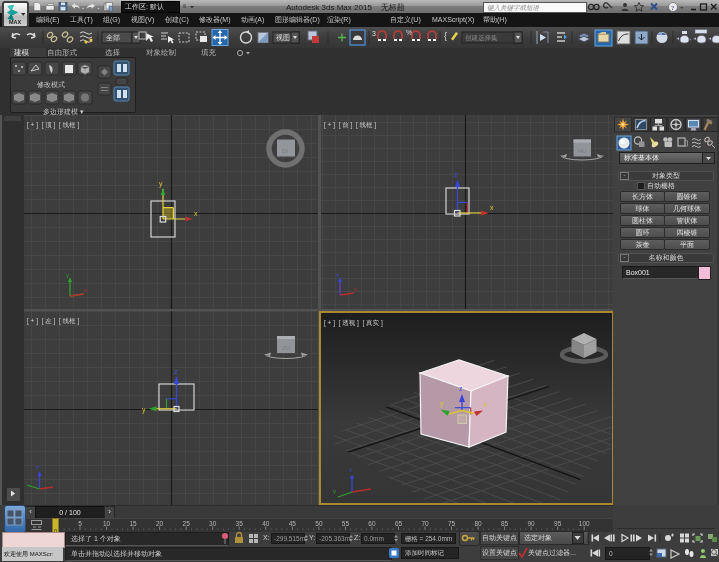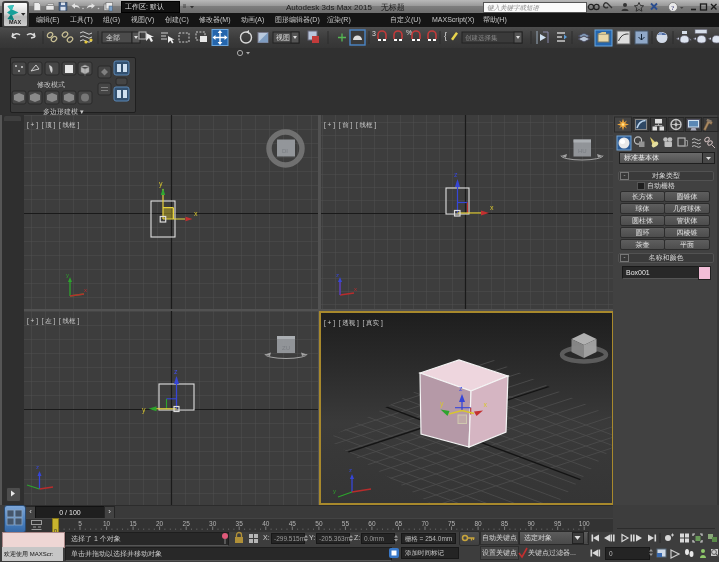--- a/index.html
+++ b/index.html
@@ -251,20 +251,28 @@
     <g fill="#dde4f0" stroke="#667" stroke-width="0.7">
       <path d="M680 13 q0 -4.5 4.5 -4.5 q4.5 0 4.5 4.5 q0 3 -4.5 3 q-4.5 0 -4.5 -3 M679 10.5 l-2.5 1.2 l2.5 1.2 M689 11.5 q2.5 0.5 2 2"></path>
       <path d="M697 13 q0 -4.5 4.5 -4.5 q4.5 0 4.5 4.5 q0 3 -4.5 3 q-4.5 0 -4.5 -3 M696 10.5 l-2.5 1.2 l2.5 1.2"></path>
       <path d="M712 13 q0 -4.5 4.5 -4.5 q4.5 0 4.5 4.5 q0 3 -4.5 3 q-4.5 0 -4.5 -3 M711 10.5 l-2.5 1.2 l2.5 1.2"></path>
     </g>
     <rect x="695" y="2.5" width="12" height="4" fill="#d5dde8" stroke="#667" stroke-width="0.6"></rect>
     <rect x="682" y="4" width="5" height="3" fill="#d5dde8"></rect>
   </svg>
 
   <div id="ribbon" class="abs">
+    <div id="ribtabs" class="abs">
+      <span style="position:absolute;left:10px;top:0;width:36px;height:9px;background:#3c3c3c"></span>
+      <span style="left:14px;color:#e8e8e8">建模</span>
+      <span style="left:47px">自由形式</span>
+      <span style="left:105px">选择</span>
+      <span style="left:146px">对象绘制</span>
+      <span style="left:201px">填充</span>
+    </div>
     <svg class="abs" style="left:236px;top:1px" width="16" height="8">
       <circle cx="4" cy="4" r="2.6" fill="none" stroke="#aaa"></circle>
       <path d="M10 3 l4 0 l-2 2.5 z" fill="#aaa"></path>
     </svg>
     <div id="ribpanel" class="abs"></div>
     <svg class="abs" style="left:10px;top:9px" width="124" height="58">
       <g>
         <rect x="2" y="5" width="14" height="13" rx="2" fill="#474747" stroke="#2a2a2a"></rect>
         <rect x="18" y="5" width="14" height="13" rx="2" fill="#474747" stroke="#2a2a2a"></rect>
         <rect x="35" y="5" width="14" height="13" rx="2" fill="#474747" stroke="#2a2a2a"></rect>

